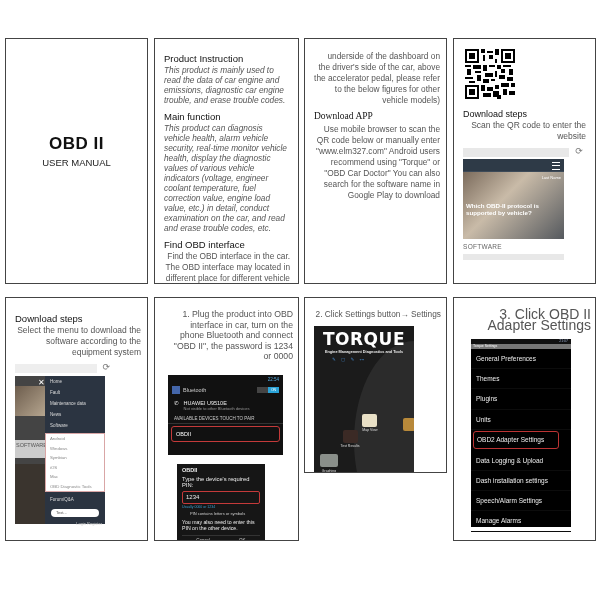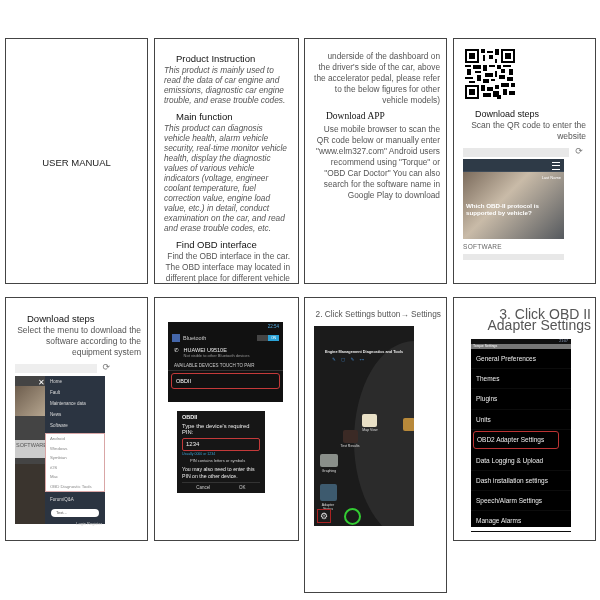--- a/index.html
+++ b/index.html
@@ -1,18 +1,18 @@
 <!DOCTYPE html>
 <html><head>
 <meta charset="utf-8">
 <style>
   html,body{margin:0;padding:0;background:#fff;}
   body{width:600px;height:600px;position:relative;overflow:hidden;font-family:"Liberation Sans",sans-serif;color:#333;}
   .panel{position:absolute;border:1px solid #444;background:#fff;box-sizing:border-box;overflow:hidden;}
-  .h{font-size:9.5px;color:#111;margin:0 0 1px 12px;}
+  .h{font-size:9.5px;color:#111;margin:0 0 1px 0;}
   .p{font-size:8.3px;line-height:10px;color:#555;margin:0;font-style:italic;}
   .p2{font-size:8.3px;line-height:11px;color:#555;margin:0;text-align:right;}
   
   #p1{left:5px;top:38px;width:143px;height:246px;}
   #p1 .title{position:absolute;top:95px;width:100%;text-align:center;font-size:17px;font-weight:bold;color:#111;letter-spacing:0.5px;}
   #p1 .sub{position:absolute;top:118px;width:100%;text-align:center;font-size:9.5px;color:#222;}
   
   #p2{left:154px;top:38px;width:145px;height:246px;padding:14px 8px 0 9px;}
   #p2 .sec{margin-bottom:6px;}
   
@@ -62,21 +62,21 @@
   .bt .obd{margin:2px 3px;border:1.2px solid #c43a3a;border-radius:3px;height:14px;font-size:5.5px;color:#fff;line-height:14px;padding-left:4px;}
   .pin{margin:9px 0 0 13px;width:88px;height:82px;background:#161616;color:#eee;position:relative;padding:3px 5px;box-sizing:border-box;}
   .pin .t{font-size:5.5px;font-weight:bold;}
   .pin .l{font-size:5.8px;margin-top:3px;}
   .pin .f{border:1.2px solid #c43a3a;border-radius:2px;margin-top:3px;height:11px;font-size:6px;line-height:11px;padding-left:3px;border-bottom-color:#c43a3a;}
   .pin .u{font-size:3.5px;color:#3a9fd0;margin-top:1px;}
   .pin .c{font-size:4px;color:#ccc;margin-top:2px;padding-left:8px;}
   .pin .m{font-size:5.2px;margin-top:3px;line-height:6.5px;}
   .pin .btns{display:flex;justify-content:space-around;font-size:4.5px;color:#ccc;margin-top:3px;border-top:1px solid #333;padding-top:2px;}
   
-  #p7{left:304px;top:297px;width:143px;height:296px;padding:11px 5px 0 6px;}
+  #p7{left:304px;top:297px;width:143px;height:176px;padding:11px 5px 0 6px;}
   .torque{margin:6px 0 0 3px;width:100px;height:200px;background:#1b1b1b;position:relative;overflow:hidden;}
   .torque .bg{position:absolute;left:40px;top:15px;width:120px;height:200px;border-radius:50%;background:#2b2b2b;}
   .torque .logo{position:absolute;top:3px;left:0;right:0;text-align:center;font-size:17px;font-weight:bold;color:#fff;letter-spacing:0.5px;font-family:"DejaVu Sans",sans-serif;}
   .torque .tag{position:absolute;top:24px;left:0;right:0;text-align:center;font-size:3.8px;color:#eee;font-weight:bold;}
   .torque .icons{position:absolute;top:31px;left:18px;font-size:4.5px;color:#48c;letter-spacing:2px;}
   .torque .tile{position:absolute;width:15px;height:13px;border-radius:2px;}
   .torque .lbl{position:absolute;font-size:3.5px;color:#ddd;text-align:center;width:20px;}
   .gauge{position:absolute;left:42px;top:112px;width:86px;height:86px;border-radius:50%;border:2px solid #ccc;background:radial-gradient(circle,#2a2a2a,#111);}
   .gauge .revs{position:absolute;left:26px;top:22px;font-size:7px;color:#eee;}
   .gauge .val{position:absolute;left:18px;top:30px;font-size:7.5px;color:#e8d16a;}
@@ -90,20 +90,21 @@
   .settings{margin:8px 0 0 8px;width:100px;height:188px;background:#000;position:relative;}
   .settings .sb{height:5px;font-size:3.5px;color:#9ac;text-align:right;padding-right:3px;line-height:5px;background:#111;}
   .settings .th{height:5px;background:#777;font-size:3.5px;color:#fff;padding-left:2px;line-height:5px;}
   .settings .it{font-size:6.5px;color:#eee;height:19.2px;line-height:19.2px;padding-left:5px;border-bottom:1px solid #0c0c0c;}
   .settings .it.hl{border:1.2px solid #b33;border-radius:3px;margin:0 12px 0 2px;padding-left:3px;height:16px;line-height:16px;margin-top:1px;margin-bottom:2px;}
 </style>
 </head>
 <body>
 
 <div class="panel" id="p1">
+  <div class="title">OBD II</div>
   <div class="sub">USER MANUAL</div>
 </div>
 
 <div class="panel" id="p2">
   <div class="sec">
     <div class="h">Product  Instruction</div>
     <p class="p">This product is mainly used to read the data of car engine and emissions, diagnostic car engine trouble, and erase trouble codes.</p>
   </div>
   <div class="sec">
     <div class="h">Main  function</div>
@@ -219,20 +220,21 @@
         <div class="si">OBD Diagnostic Tools</div>
       </div>
       <div class="mi">Forum/Q&amp;A</div>
       <div class="search">Text...</div>
       <div class="login">Login  Register</div>
     </div>
   </div>
 </div>
 
 <div class="panel" id="p6">
+  <p class="p2" style="font-size:8.7px;line-height:10.5px;">1. Plug the product into OBD interface in car, turn on the phone Bluetooth and connect "OBD II", the password is 1234 or 0000</p>
   <div class="bt">
     <div class="status">22:54</div>
     <div class="hdr">
       <span class="ic"></span>
       <span>Bluetooth</span>
       <span class="tog">
           <span class="on">ON</span>
         </span>
     </div>
     <div class="dev">
@@ -256,20 +258,21 @@
       <span>Cancel</span>
       <span>OK</span>
     </div>
   </div>
 </div>
 
 <div class="panel" id="p7">
   <p class="p2" style="font-size:8.3px;">2. Click Settings button→ Settings</p>
   <div class="torque">
     <div class="bg"></div>
+    <div class="logo">TORQUE</div>
     <div class="tag">Engine Management Diagnostics and Tools</div>
     <div class="icons">✎ ▢ ✎ ⊶</div>
     <div class="tile" style="left:48px;top:88px;background:#e9e0c6;"></div>
     <div class="lbl" style="left:46px;top:102px;">Map View</div>
     <div class="tile" style="left:89px;top:92px;background:#b8893a;width:12px;"></div>
     <div class="tile" style="left:29px;top:104px;background:#3b2a25;"></div>
     <div class="lbl" style="left:26px;top:118px;">Test Results</div>
     <div class="tile" style="left:6px;top:128px;background:#8a8f8a;width:18px;"></div>
     <div class="lbl" style="left:5px;top:143px;">Graphing</div>
     <div class="tile" style="left:6px;top:158px;background:#3d5a6e;width:17px;height:17px;"></div>

